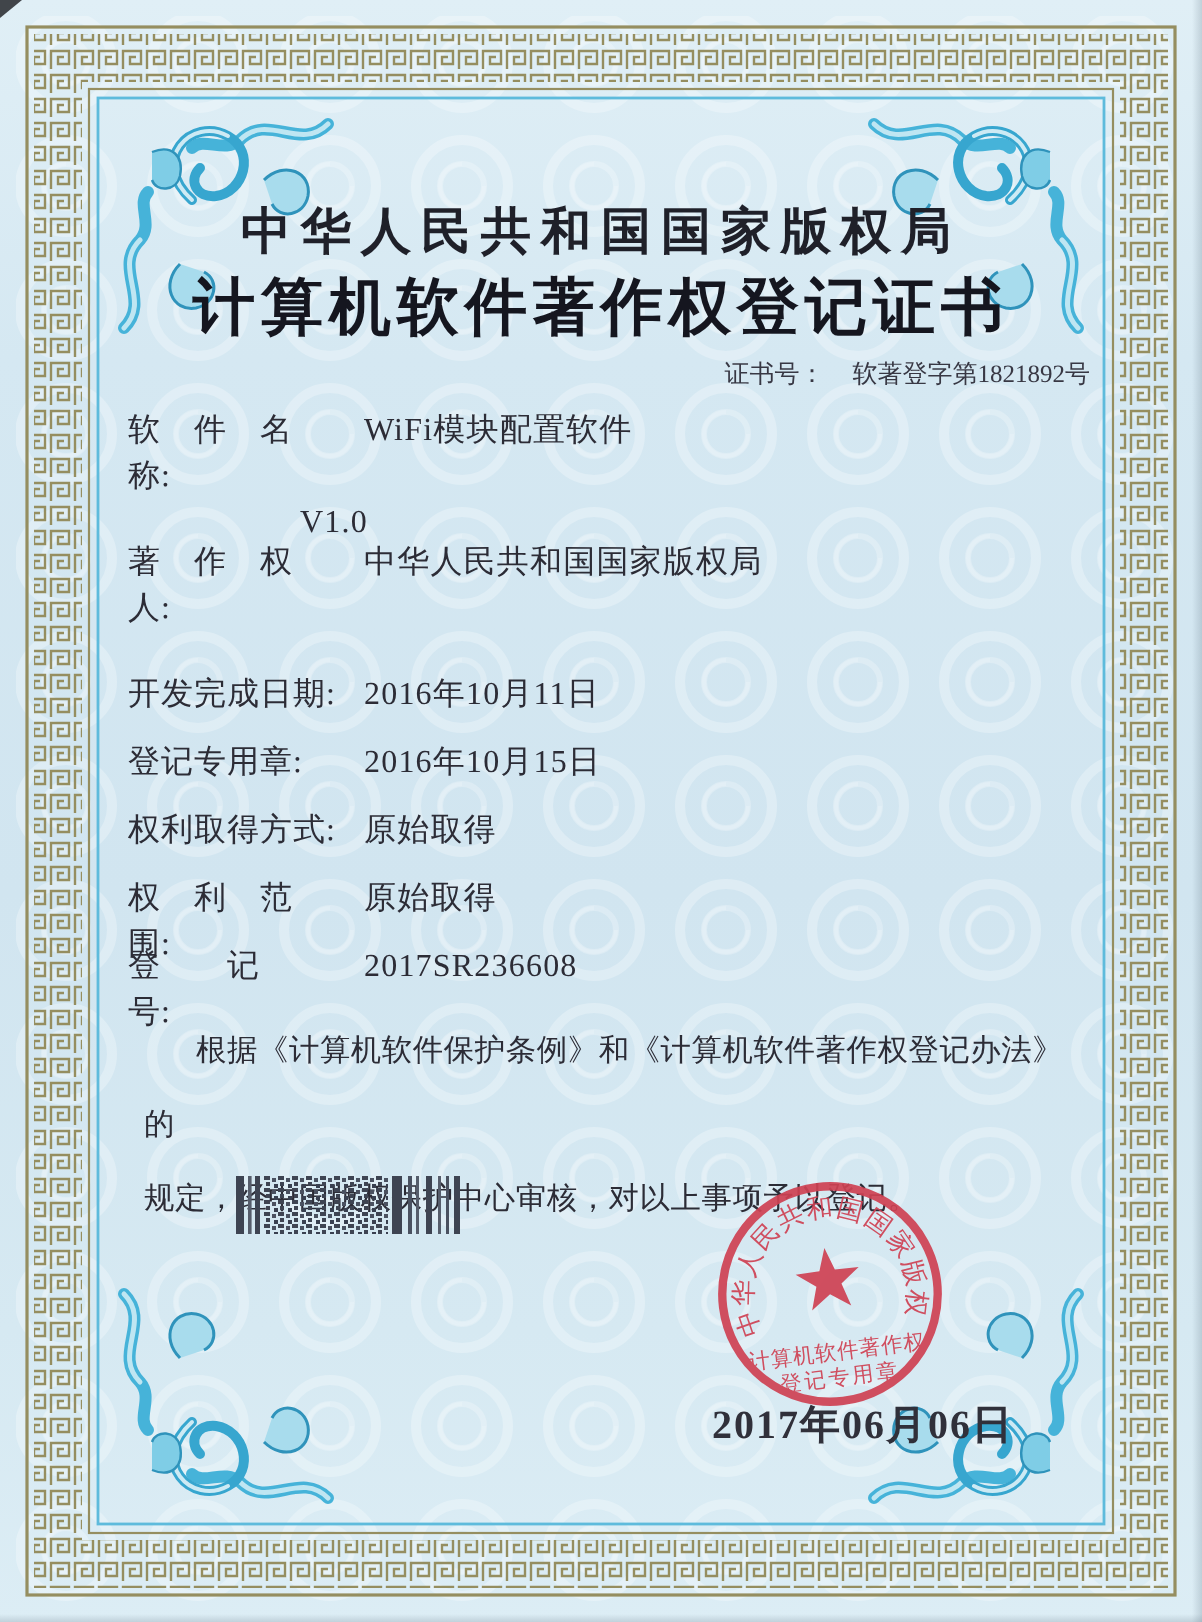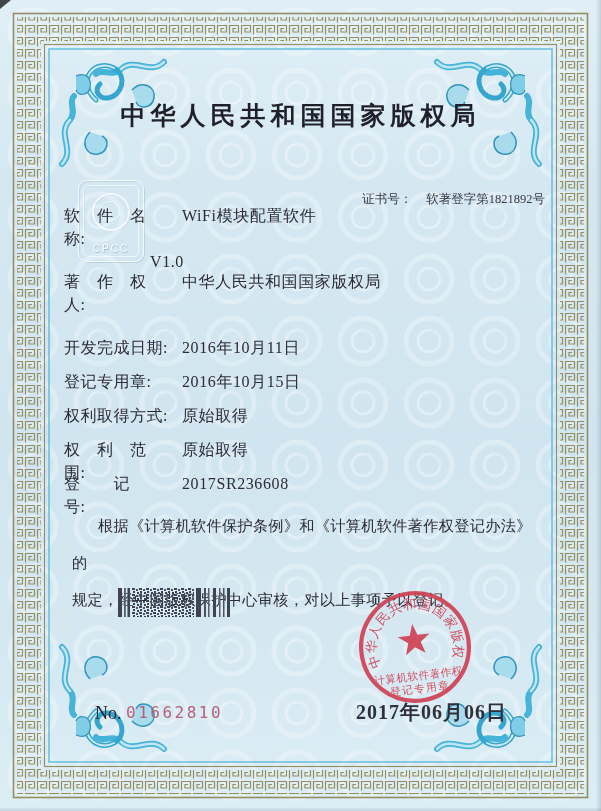--- a/index.html
+++ b/index.html
@@ -5,21 +5,21 @@
   html,body{margin:0;padding:0;background:#eef1f3;}
   .cert{
     position:relative;width:601px;height:811px;overflow:hidden;
     background:linear-gradient(180deg,#e0eff6 0%,#d5e8f2 22%,#d1e5f0 55%,#d6e9f2 82%,#dcedf5 100%);
     font-family:"Liberation Serif","DejaVu Serif",serif;color:#2e2e38;
   }
   .decor{position:absolute;left:0;top:0;width:601px;height:811px;pointer-events:none;}
   .txt-abs{position:absolute;left:0;width:601px;text-align:center;}
   .authority{top:99px;font-size:25px;font-weight:600;letter-spacing:5px;color:#1f2029;}
   .main-title{top:133px;font-size:31px;font-weight:700;letter-spacing:3px;color:#15161f;}
-  .certno{position:absolute;top:179px;left:0;right:56px;text-align:right;font-size:12.5px;color:#383844;margin-top:12px;}
+  .certno{position:absolute;top:179px;left:0;right:56px;text-align:right;font-size:12.5px;color:#383844;}
   .certno .gap{display:inline-block;width:14px;}
   .fields{position:absolute;left:64px;top:0;width:500px;}
   .frow{position:absolute;left:0;width:500px;font-size:16px;line-height:23px;color:#2c2c36;}
   .flabel{display:inline-block;width:118px;letter-spacing:0.5px;vertical-align:top;}
   .fvalue{display:inline-block;letter-spacing:0.6px;vertical-align:top;}
   .v2{margin-left:86px;letter-spacing:0.6px;}
   .statement{position:absolute;left:72px;top:507px;width:472px;font-size:15.2px;line-height:37px;color:#2c2c36;letter-spacing:0.3px;}
   .statement .l1{text-indent:26px;}
   .barcode{position:absolute;left:118px;top:588px;width:114px;height:29px;}
   .issue-date{position:absolute;left:356px;top:699px;font-size:20px;font-weight:600;letter-spacing:1px;color:#30303a;}
@@ -90,28 +90,23 @@
     <rect x="49" y="49" width="503" height="713" fill="none" stroke="#5ebbdc" stroke-width="1.4"></rect>
 
     <g>
       <use href="#flourish" x="0" y="0" transform="translate(46,46)"></use>
       <use href="#flourish" transform="translate(555,46) scale(-1,1)"></use>
       <use href="#flourish" transform="translate(46,765) scale(1,-1)"></use>
       <use href="#flourish" transform="translate(555,765) scale(-1,-1)"></use>
     </g>
   </svg>
 
-  <div class="emboss">
-    <div class="in"></div>
-    <div class="ring"></div>
-    <div class="ring2"></div>
-    <div class="letters">CPCC</div>
-  </div>
 
   <div class="txt-abs authority">中华人民共和国国家版权局</div>
+  <div class="txt-abs main-title">计算机软件著作权登记证书</div>
   <div class="certno">
     <span>证书号：</span><span class="gap"></span><span>软著登字第1821892号</span>
   </div>
 
   <div class="fields">
     <div class="frow" style="top:204px">
       <span class="flabel">软　件　名　称:</span><span class="fvalue">WiFi模块配置软件</span>
       <div class="v2">V1.0</div>
     </div>
     <div class="frow" style="top:270px">
@@ -163,21 +158,17 @@
       </defs>
       <text font-size="14" letter-spacing="1" font-family="Liberation Serif, DejaVu Serif, serif">
         <textPath href="#sealArc" startOffset="1">中华人民共和国国家版权局</textPath>
       </text>
       <polygon points="70,45 74.2,57.2 87.1,57.4 76.8,65.2 80.6,77.6 70,70.2 59.4,77.6 63.2,65.2 52.9,57.4 65.8,57.2"></polygon>
       <text x="70" y="105" text-anchor="middle" font-size="11.5" letter-spacing="0.5" font-family="Liberation Serif, DejaVu Serif, serif">计算机软件著作权</text>
       <text x="70" y="119" text-anchor="middle" font-size="11.5" letter-spacing="1.5" font-family="Liberation Serif, DejaVu Serif, serif">登记专用章</text>
     </g>
   </svg>
 
-  <div class="serial">
-    <span>No.</span>
-    <span class="num">01662810</span>
-  </div>
 
   <div class="photo-corner"></div>
   <div class="edge-r"></div>
   <div class="edge-b"></div>
 </div>
 
 </body></html>

